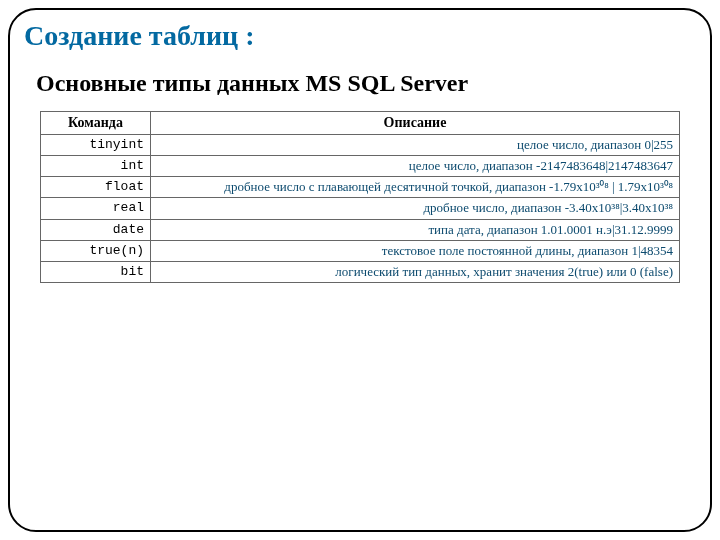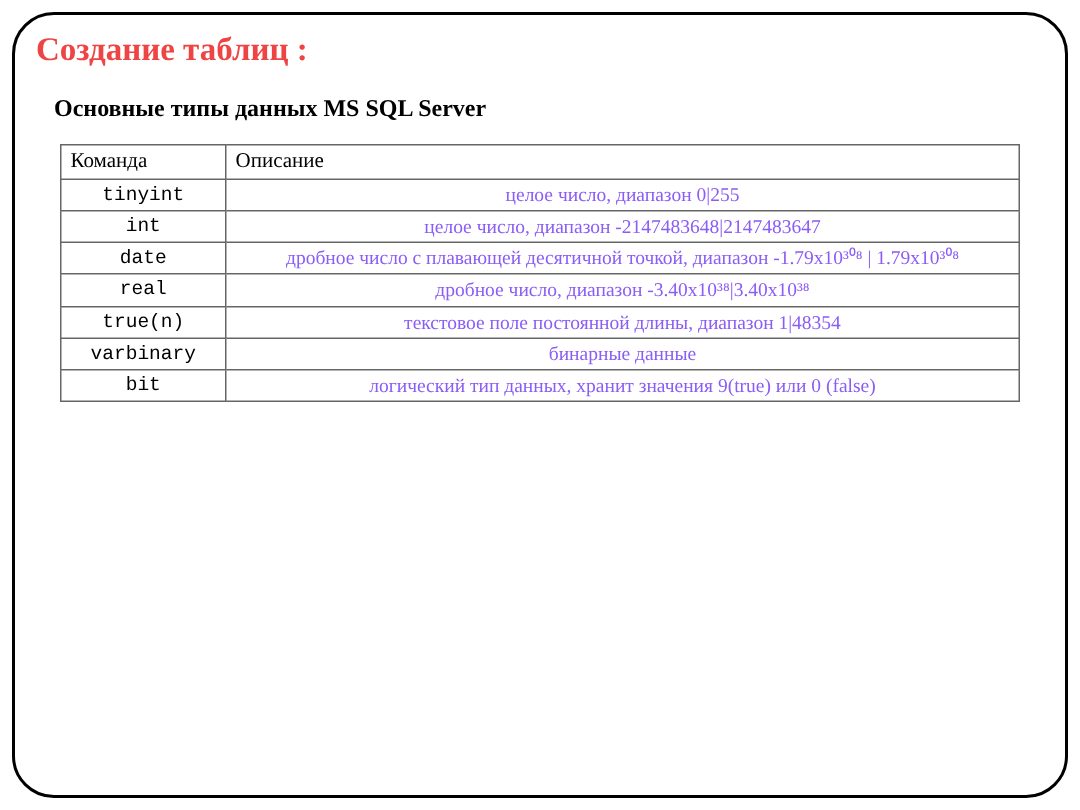--- a/index.html
+++ b/index.html
@@ -11,60 +11,60 @@
     padding: 8px;
   }
   .frame {
     width: 100%;
     height: 100%;
     border: 2px solid #000;
     border-radius: 28px;
     padding: 10px 14px;
   }
   .title {
-    font-size: 22px;
+    font-size: 28px;
     font-weight: bold;
-    color: #ef4444;
+    color: #0369a1;
     margin-bottom: 8px;
   }
   .subtitle {
-    font-size: 16px;
+    font-size: 24px;
     font-weight: bold;
     color: #000;
     margin: 18px 0 14px 12px;
   }
   table {
     border-collapse: collapse;
     width: 640px;
     margin: 0 auto;
     font-size: 13px;
     line-height: 1.25;
   }
   th, td {
     border: 1px solid #666;
     padding: 2px 6px;
-    text-align: center;
+    text-align: right;
     vertical-align: top;
   }
   th {
-    text-align: left;
-    font-weight: normal;
+    text-align: center;
+    font-weight: bold;
     font-family: "Times New Roman", serif;
     font-size: 14px;
     background: #fff;
   }
   td.cmd {
     font-family: "Courier New", monospace;
     font-size: 13px;
     width: 110px;
     white-space: nowrap;
   }
   td.desc {
     font-family: "Times New Roman", serif;
-    color: #8b5cf6;
+    color: #0c4a6e;
   }
 </style>
 </head>
 <body>
 
 <div class="frame">
   <div class="title">Создание таблиц :</div>
   <div class="subtitle">Основные типы данных MS SQL Server</div>
 
   <table>
@@ -77,34 +77,34 @@
     <tbody>
       <tr>
         <td class="cmd">tinyint</td>
         <td class="desc">целое число, диапазон 0|255</td>
       </tr>
       <tr>
         <td class="cmd">int</td>
         <td class="desc">целое число, диапазон -2147483648|2147483647</td>
       </tr>
       <tr>
-        <td class="cmd">date</td>
+        <td class="cmd">float</td>
         <td class="desc">дробное число с плавающей десятичной точкой, диапазон -1.79x10³⁰⁸ | 1.79x10³⁰⁸</td>
       </tr>
       <tr>
         <td class="cmd">real</td>
         <td class="desc">дробное число, диапазон -3.40x10³⁸|3.40x10³⁸</td>
       </tr>
       <tr>
+        <td class="cmd">date</td>
+        <td class="desc">типа дата, диапазон 1.01.0001 н.э|31.12.9999</td>
+      </tr>
+      <tr>
         <td class="cmd">true(n)</td>
         <td class="desc">текстовое поле постоянной длины, диапазон 1|48354</td>
       </tr>
       <tr>
-        <td class="cmd">varbinary</td>
-        <td class="desc">бинарные данные</td>
-      </tr>
-      <tr>
         <td class="cmd">bit</td>
-        <td class="desc">логический тип данных, хранит значения 9(true) или 0 (false)</td>
+        <td class="desc">логический тип данных, хранит значения 2(true) или 0 (false)</td>
       </tr>
     </tbody>
   </table>
 </div>
 
 </body></html>

